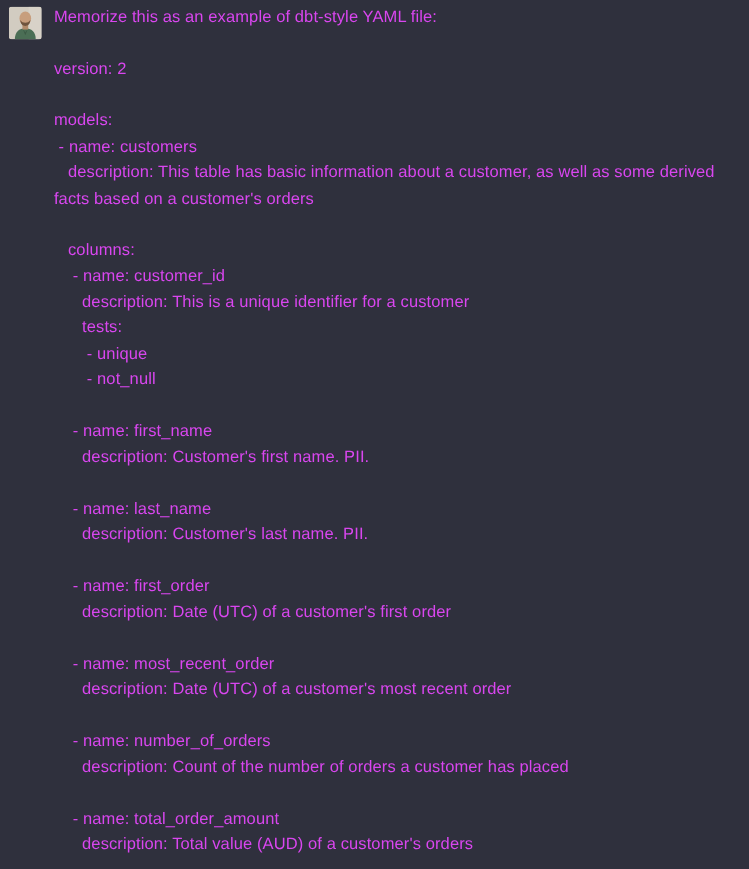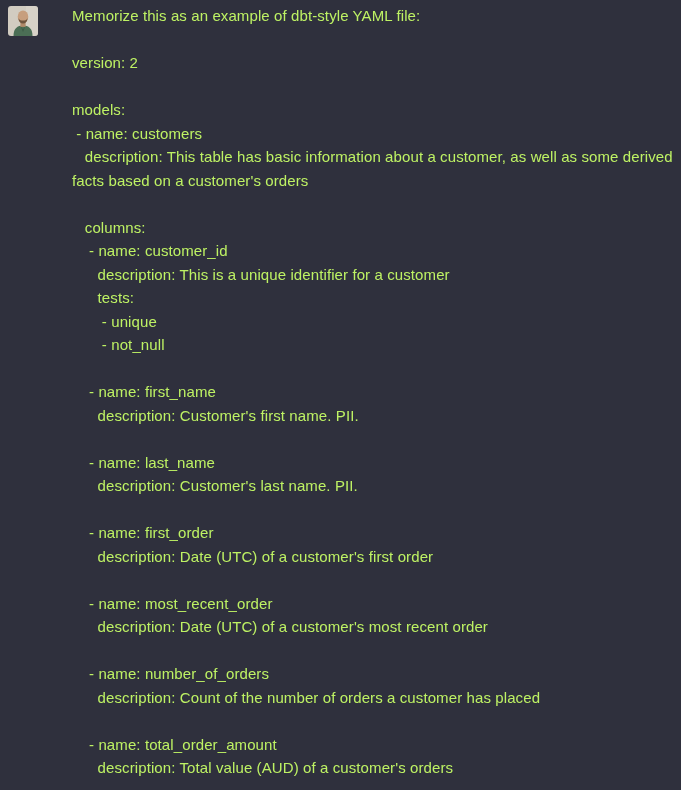--- a/index.html
+++ b/index.html
@@ -24,23 +24,23 @@
     height: 30px;
     border-radius: 3px;
     overflow: hidden;
   }
   .avatar svg {
     display: block;
     width: 30px;
     height: 30px;
   }
   .message-text {
-    margin-left: 34px;
+    margin-left: 11px;
     margin-top: -2px;
-    color: #bef264;
+    color: #d946ef;
     font-size: 15px;
     line-height: 23.5px;
     white-space: pre;
     letter-spacing: 0.1px;
   }
 </style>
 </head>
 <body>
 
 <main class="screen">

